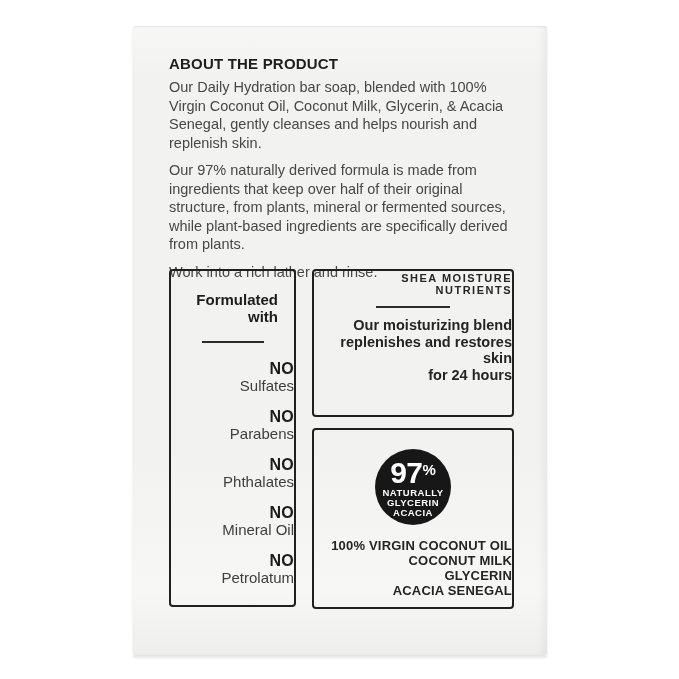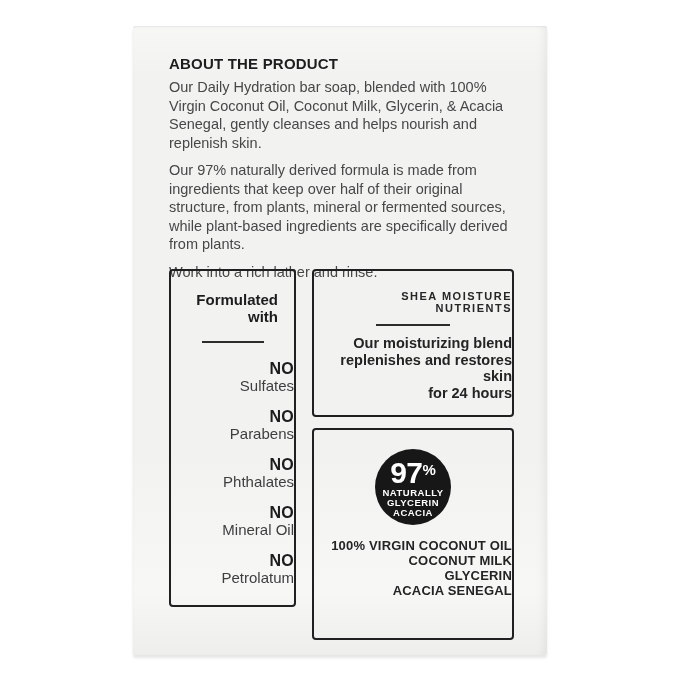--- a/index.html
+++ b/index.html
@@ -50,21 +50,21 @@
   
   .infobox {
     position: absolute;
     box-sizing: border-box;
     border: 2px solid #202020;
     border-radius: 4px;
     text-align: right;
   }
   .box-formulated { left: 36px;  top: 243px; width: 127px; height: 338px; }
   .box-moisture   { left: 179px; top: 243px; width: 202px; height: 148px; }
-  .box-formula    { left: 179px; top: 402px; width: 202px; height: 212px; }
+  .box-formula    { left: 179px; top: 402px; width: 202px; height: 181px; }
 
   
   .fw-heading {
     margin: 20px 16px 0 16px;
     font-size: 15px;
     font-weight: bold;
     line-height: 17px;
     color: #1c1c1c;
   }
   .divider {
@@ -88,21 +88,21 @@
   
   .h24 {
     margin-top: 9px;
     font-size: 40px;
     font-weight: bold;
     line-height: 42px;
     letter-spacing: 1px;
     color: #242424;
   }
   .shea-sub {
-    margin-top: 19px;
+    margin-top: 1px;
     font-size: 11px;
     font-weight: bold;
     letter-spacing: 1.5px;
     color: #262626;
     padding-left: 32px;
   }
   .moisture-divider {
     width: 74px;
     margin: 10px auto 9px auto;
   }

